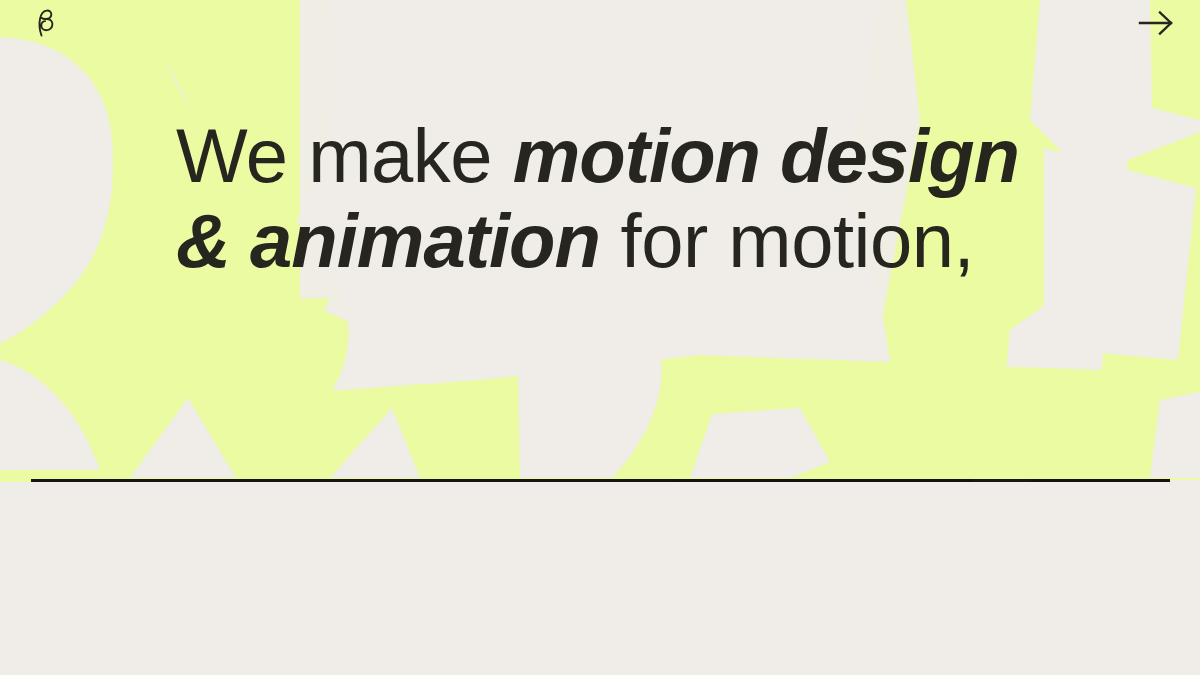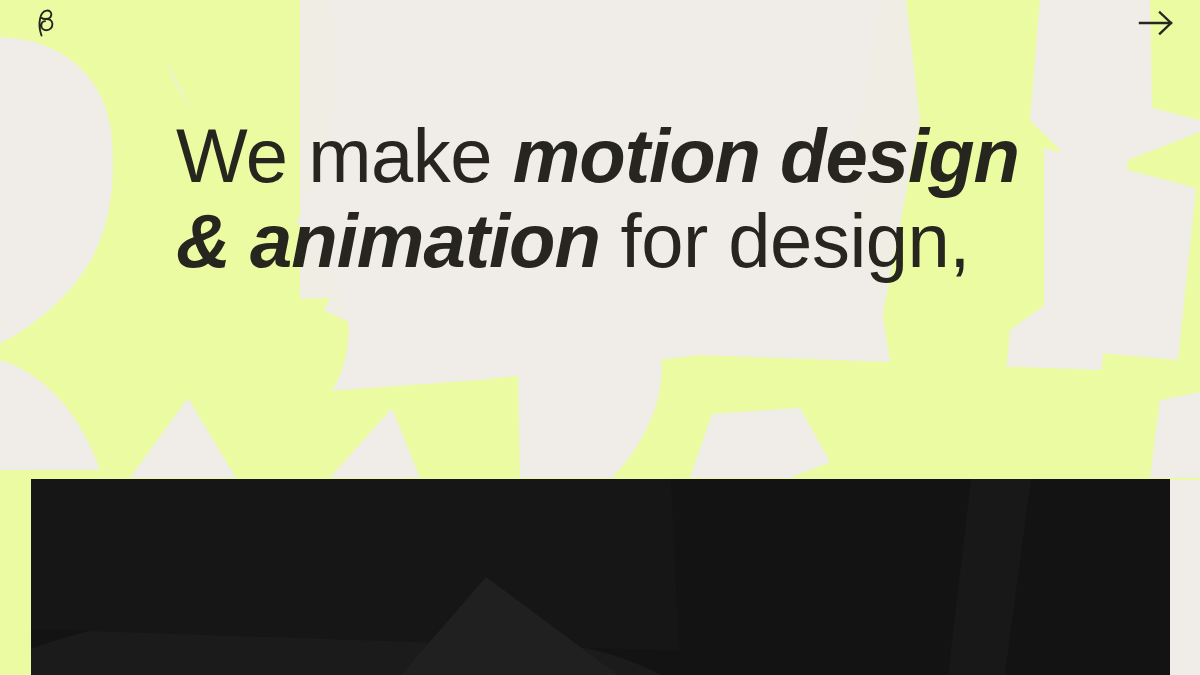--- a/index.html
+++ b/index.html
@@ -13,21 +13,21 @@
 
   body {
     font-family:"Liberation Sans", sans-serif;
     background:#F0ECE7;
     position:relative;
   }
 
   #stage {
     position:relative;
     width:1200px;
-    height:675px;
+    height:482px;
     background:#7dd3fc;
     overflow:hidden;
   }
 
   
   #bg-decor {
     position:absolute;
     inset:0;
     width:1200px;
     height:675px;
@@ -164,21 +164,21 @@
     </a>
 
     <a class="arrow-link" href="#" aria-label="→">
       <svg class="nav-arrow" viewBox="0 0 44 30">
         <path d="M6 15 H37" stroke="#26261F" stroke-width="2.4" stroke-linecap="square" fill="none"></path>
         <path d="M26 4.5 L37 15 L26 25.5" stroke="#26261F" stroke-width="2.4" fill="none" stroke-linecap="square" stroke-linejoin="miter"></path>
       </svg>
     </a>
   </div>
 
-  <h1 id="headline"><span>We make </span><span class="em">motion design</span><br><span class="em">&amp; animation</span><span> for design,</span><br></h1>
+  <h1 id="headline"><span>We make </span><span class="em">motion design</span><br><span class="em">&amp; animation</span><span> for motion,</span><br></h1>
 
   <div id="video-panel">
     <svg id="video-decor" viewBox="0 0 1139 300" preserveAspectRatio="none" aria-hidden="true">
       <rect x="0" y="0" width="1139" height="300" fill="#131313"></rect>
 
       <path d="M0 300 L0 170 C130 120 330 118 560 170 C640 190 700 230 720 300 Z" fill="#1B1B1B"></path>
 
       <path d="M0 0 L640 0 L648 172 L0 150 Z" fill="#161616"></path>
 
       <path d="M455 98 L700 280 L580 300 L280 300 Z" fill="#202020"></path>

